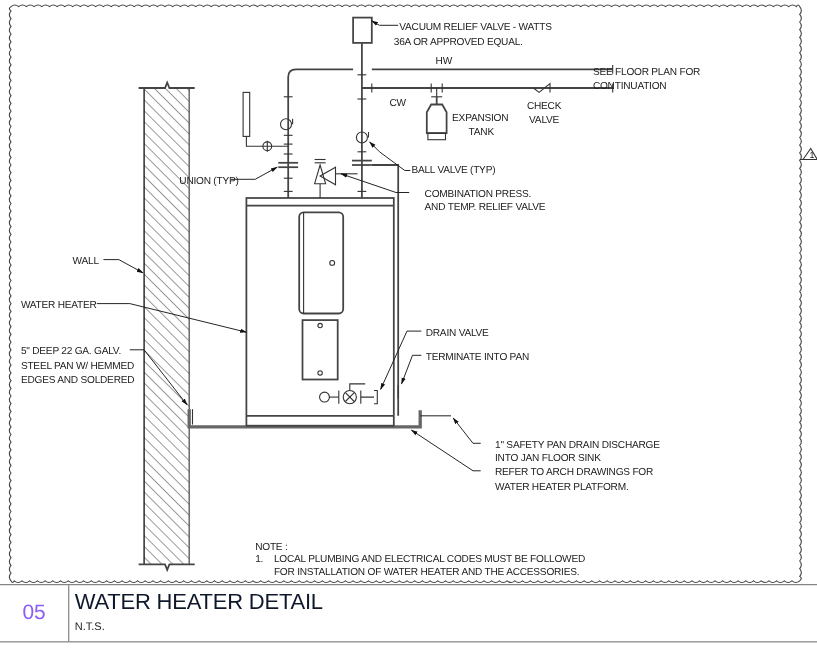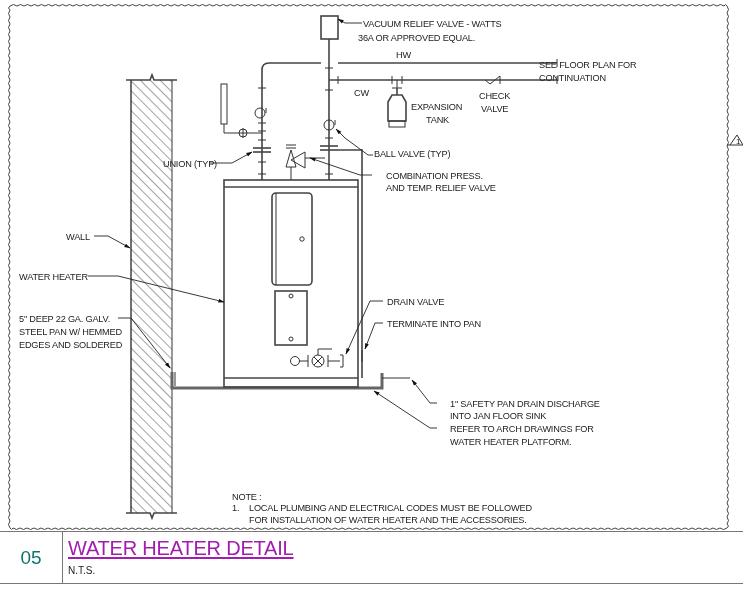--- a/index.html
+++ b/index.html
@@ -5,22 +5,22 @@
   html,body{margin:0;padding:0;background:#fff;}
   body{width:743px;height:596px;position:relative;overflow:hidden;font-family:"Liberation Sans",sans-serif;}
   #drawing{position:absolute;left:0;top:0;width:743px;height:596px;}
   .lbl{font-family:"Liberation Sans",sans-serif;font-size:9.2px;fill:#222;letter-spacing:-0.2px;}
   .ln{stroke:#333;stroke-width:1;fill:none;}
   .ln2{stroke:#444;stroke-width:1.6;fill:none;}
   .thick{stroke:#666;stroke-width:3;fill:none;}
   .leader{stroke:#222;stroke-width:0.9;fill:none;}
   .cloud{stroke:#444;stroke-width:1;fill:none;}
   #title-block{position:absolute;left:0;top:531px;width:743px;height:51px;border-top:1.5px solid #777;border-bottom:1.5px solid #777;}
-  #detail-num{position:absolute;left:0;top:0;width:62px;height:51px;border-right:1.5px solid #777;display:flex;align-items:center;justify-content:center;font-size:19px;color:#0f766e;}
-  #detail-title{position:absolute;left:68px;top:5px;font-size:20px;color:#a21caf;text-decoration:underline;text-decoration-thickness:2px;text-underline-offset:2px;letter-spacing:-0.2px;}
+  #detail-num{position:absolute;left:0;top:0;width:62px;height:51px;border-right:1.5px solid #777;display:flex;align-items:center;justify-content:center;font-size:19px;color:#8b5cf6;}
+  #detail-title{position:absolute;left:68px;top:5px;font-size:20px;color:#0f172a;text-decoration-thickness:2px;text-underline-offset:2px;letter-spacing:-0.2px;}
   #detail-scale{position:absolute;left:68px;top:33px;font-size:10px;color:#222;}
 </style>
 </head>
 <body>
 
 <svg id="drawing" viewBox="0 0 743 596" xmlns="http://www.w3.org/2000/svg">
   <defs>
     <pattern id="hatch" patternUnits="userSpaceOnUse" width="7" height="7" patternTransform="rotate(-45)">
       <line x1="0" y1="0" x2="0" y2="7" stroke="#333" stroke-width="0.9"></line>
     </pattern>

